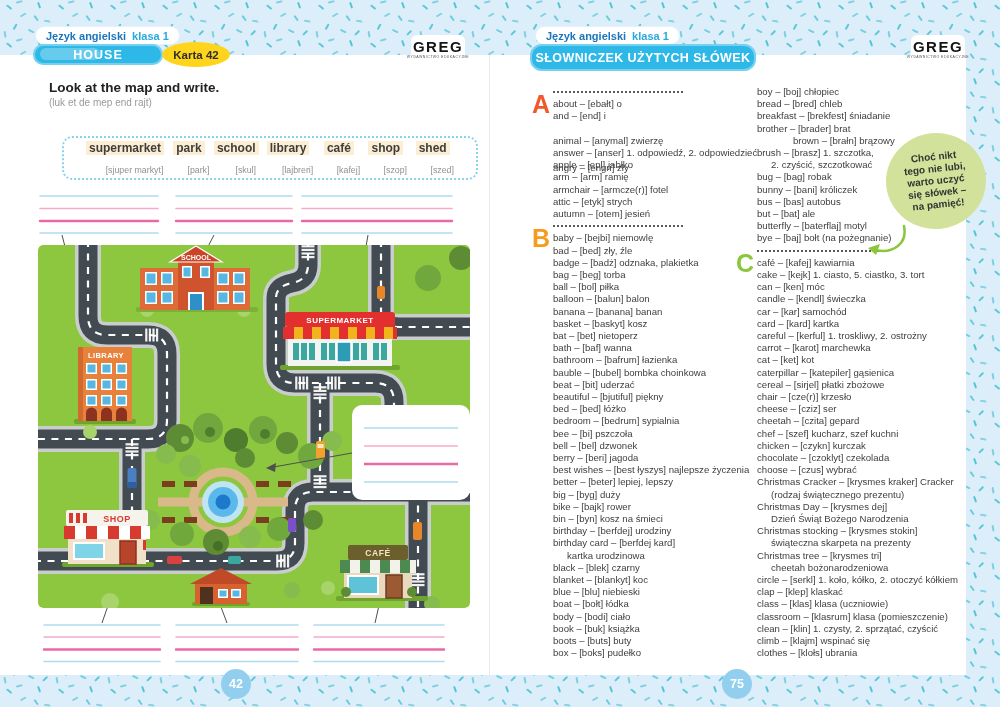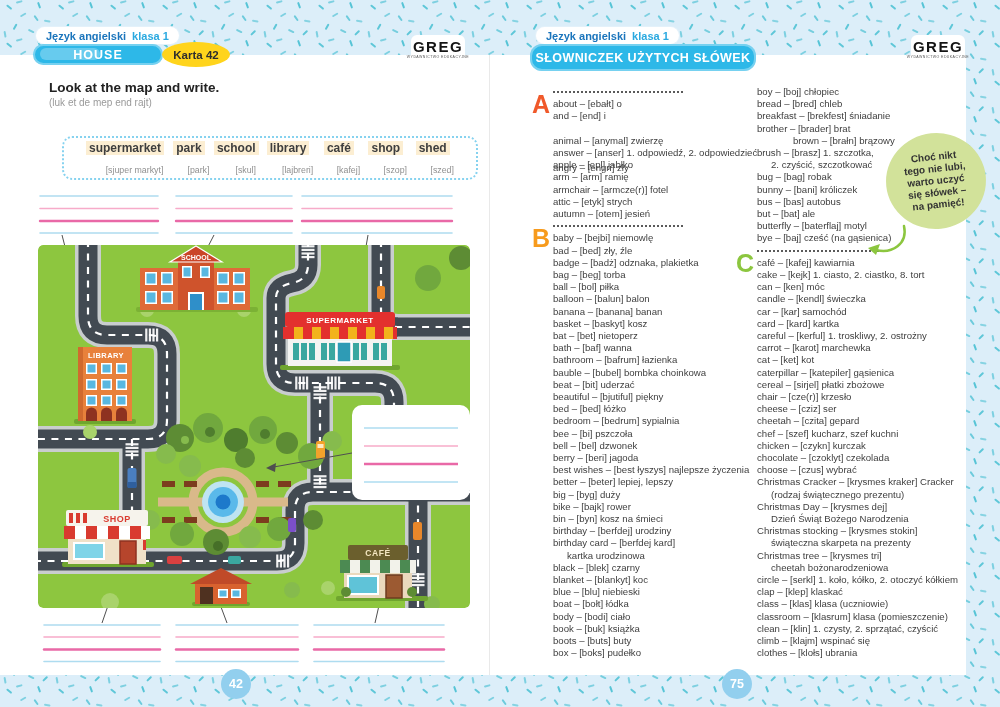--- a/index.html
+++ b/index.html
@@ -540,25 +540,25 @@
       <div class="g-row" style="top: 24.4px;">breakfast – [brekfest] śniadanie</div>
       <div class="g-row" style="top: 36.6px;">brother – [brader] brat</div>
       <div class="g-row" style="top: 48.8px; padding-left: 36px;">brown – [brałn] brązowy</div>
       <div class="g-row" style="top: 61px;">brush – [brasz] 1. szczotka,</div>
       <div class="g-row g-cont" style="top: 73.2px;">2. czyścić, szczotkować</div>
       <div class="g-row" style="top: 85.4px;">bug – [bag] robak</div>
       <div class="g-row" style="top: 98px;">bunny – [bani] króliczek</div>
       <div class="g-row" style="top: 109.8px;">bus – [bas] autobus</div>
       <div class="g-row" style="top: 122px;">but – [bat] ale</div>
       <div class="g-row" style="top: 134.2px;">butterfly – [baterflaj] motyl</div>
-      <div class="g-row" style="top: 146.4px;">bye – [baj] cześć (na gąsienica)</div>
+      <div class="g-row" style="top: 146.4px;">bye – [baj] bołt (na pożegnanie)</div>
       <div class="g-dots" style="top: 158.6px;"></div>
       <div class="g-letter" style="top: 164.8px; color: rgb(140, 198, 63);">C</div>
       <div class="g-row" style="top: 170.8px;">café – [kafej] kawiarnia</div>
-      <div class="g-row" style="top: 183px;">cake – [kejk] 1. ciasto, 2. ciastko, 8. tort</div>
+      <div class="g-row" style="top: 183px;">cake – [kejk] 1. ciasto, 5. ciastko, 3. tort</div>
       <div class="g-row" style="top: 195.2px;">can – [ken] móc</div>
       <div class="g-row" style="top: 207.4px;">candle – [kendl] świeczka</div>
       <div class="g-row" style="top: 219.6px;">car – [kar] samochód</div>
       <div class="g-row" style="top: 231.8px;">card – [kard] kartka</div>
       <div class="g-row" style="top: 244px;">careful – [kerful] 1. troskliwy, 2. ostrożny</div>
       <div class="g-row" style="top: 256.2px;">carrot – [karot] marchewka</div>
       <div class="g-row" style="top: 268.4px;">cat – [ket] kot</div>
       <div class="g-row" style="top: 280.6px;">caterpillar – [katepiler] gąsienica</div>
       <div class="g-row" style="top: 292.8px;">cereal – [sirjel] płatki zbożowe</div>
       <div class="g-row" style="top: 305px;">chair – [cze(r)] krzesło</div>

